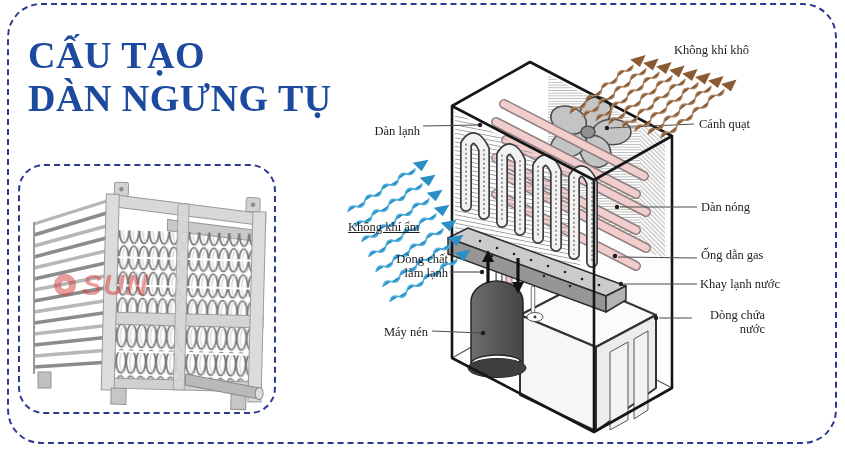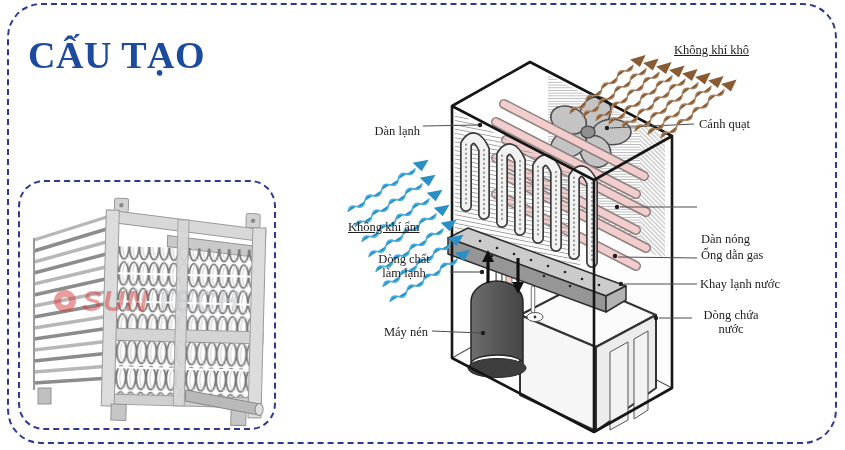--- a/index.html
+++ b/index.html
@@ -2,44 +2,45 @@
 <html><head>
 <meta charset="utf-8">
 <style>
   html,body{margin:0;padding:0;background:#fff;}
   .stage{position:relative;width:845px;height:450px;background:#fff;overflow:hidden;
          font-family:"Liberation Serif",serif;}
   .page-border{position:absolute;left:7px;top:3px;right:8px;bottom:6px;
          border:2px dashed #2b3990;border-radius:34px;pointer-events:none;}
   .title{position:absolute;left:28px;top:34px;color:#1b4a9f;font-weight:bold;
          font-size:38px;line-height:1.14;letter-spacing:.5px;font-family:"Liberation Serif",serif;}
-  .photo-box{position:absolute;left:18px;top:180px;width:254px;height:246px;
+  .photo-box{position:absolute;left:18px;top:164px;width:254px;height:246px;
          border:2px dashed #2b3990;border-radius:26px;overflow:hidden;background:#fff;}
   .photo-box svg{position:absolute;left:0;top:0;}
   .watermark{position:absolute;left:34px;top:102px;display:flex;align-items:center;gap:6px;
          opacity:.5;font-family:"Liberation Sans",sans-serif;font-style:italic;font-weight:bold;
          font-size:30px;letter-spacing:1px;}
   .wm-circle{width:22px;height:22px;border:7px solid #d43c3c;border-radius:50%;box-sizing:border-box;}
   .wm-sun{color:#d43c3c;}
   .wm-tech{color:#c3c7cd;}
   .diagram-svg{position:absolute;left:0;top:0;}
   .lbl{position:absolute;font-family:"Liberation Serif",serif;font-size:12.5px;color:#1d1d1d;
        line-height:1.12;white-space:nowrap;}
   .r{text-align:right;}
-  .c{text-align:center;}
+  .c{text-align:right;}
 </style>
 </head>
 <body>
 
 <div class="stage">
 
   <div class="page-border"></div>
 
   <div class="title">
     <div>CẤU TẠO</div>
+    <div>DÀN NGƯNG TỤ</div>
   </div>
 
   <div class="photo-box">
     <svg width="254" height="246" viewBox="0 0 254 246">
       <defs>
         <pattern id="coilPat" width="10" height="26" patternUnits="userSpaceOnUse">
           <ellipse cx="5" cy="13" rx="4.6" ry="11.5" fill="none" stroke="#787878" stroke-width="1.7"></ellipse>
           <ellipse cx="8" cy="13" rx="4.2" ry="10.5" fill="none" stroke="#c9c9c9" stroke-width="1"></ellipse>
         </pattern>
       </defs>
@@ -85,21 +86,20 @@
         <rect x="158" y="36" width="11" height="186" fill="#d6d6d6" opacity=".92" stroke="#a0a0a0"></rect>
         <rect x="96" y="222" width="15" height="16" fill="#c6c6c6" stroke="#939393"></rect>
         <rect x="216" y="224" width="15" height="16" fill="#c6c6c6" stroke="#939393"></rect>
         <polygon points="170,206 244,218 244,229 170,217" fill="#b9b9b9" stroke="#8a8a8a"></polygon>
         <ellipse cx="244" cy="223.5" rx="4" ry="6" fill="#dedede" stroke="#8a8a8a"></ellipse>
       </g>
     </svg>
     <div class="watermark">
       <div class="wm-circle"></div>
       <span class="wm-sun">SUN</span>
-        <span class="wm-tech">TECH</span>
     </div>
   </div>
 
   <svg class="diagram-svg" width="845" height="450" viewBox="0 0 845 450">
     <defs>
       <pattern id="hh0" width="4" height="2.7" patternUnits="userSpaceOnUse">
         <line x1="0" y1="1.35" x2="4" y2="1.35" stroke="#a6a6a6" stroke-width=".75"></line>
       </pattern>
       <pattern id="hh45" width="4" height="3.2" patternUnits="userSpaceOnUse" patternTransform="rotate(45)">
         <line x1="0" y1="1.6" x2="4" y2="1.6" stroke="#9a9a9a" stroke-width=".8"></line>
@@ -305,25 +305,25 @@
 
   <div class="lbl" style="left:348px;top:220px;text-decoration:underline;">Không khí ẩm</div>
 
   <div class="lbl c" style="left:360px;top:252px;width:88px;">
     <div>Dòng chất</div>
     <div>làm lạnh</div>
   </div>
 
   <div class="lbl r" style="left:348px;top:325px;width:80px;">Máy nén</div>
 
-  <div class="lbl" style="left:674px;top:43px;text-decoration:underline;">Không khí khô</div>
+  <div class="lbl" style="left:674px;top:43px;">Không khí khô</div>
 
   <div class="lbl" style="left:699px;top:117px;">Cánh quạt</div>
 
-  <div class="lbl" style="left:701px;top:200px;margin-top:32px;">Dàn nóng</div>
+  <div class="lbl" style="left:701px;top:200px;">Dàn nóng</div>
 
   <div class="lbl" style="left:701px;top:248px;">Ống dẫn gas</div>
 
   <div class="lbl" style="left:700px;top:277px;">Khay lạnh nước</div>
 
   <div class="lbl c" style="left:697px;top:308px;width:68px;">
     <div>Dòng chứa</div>
     <div>nước</div>
   </div>
 

